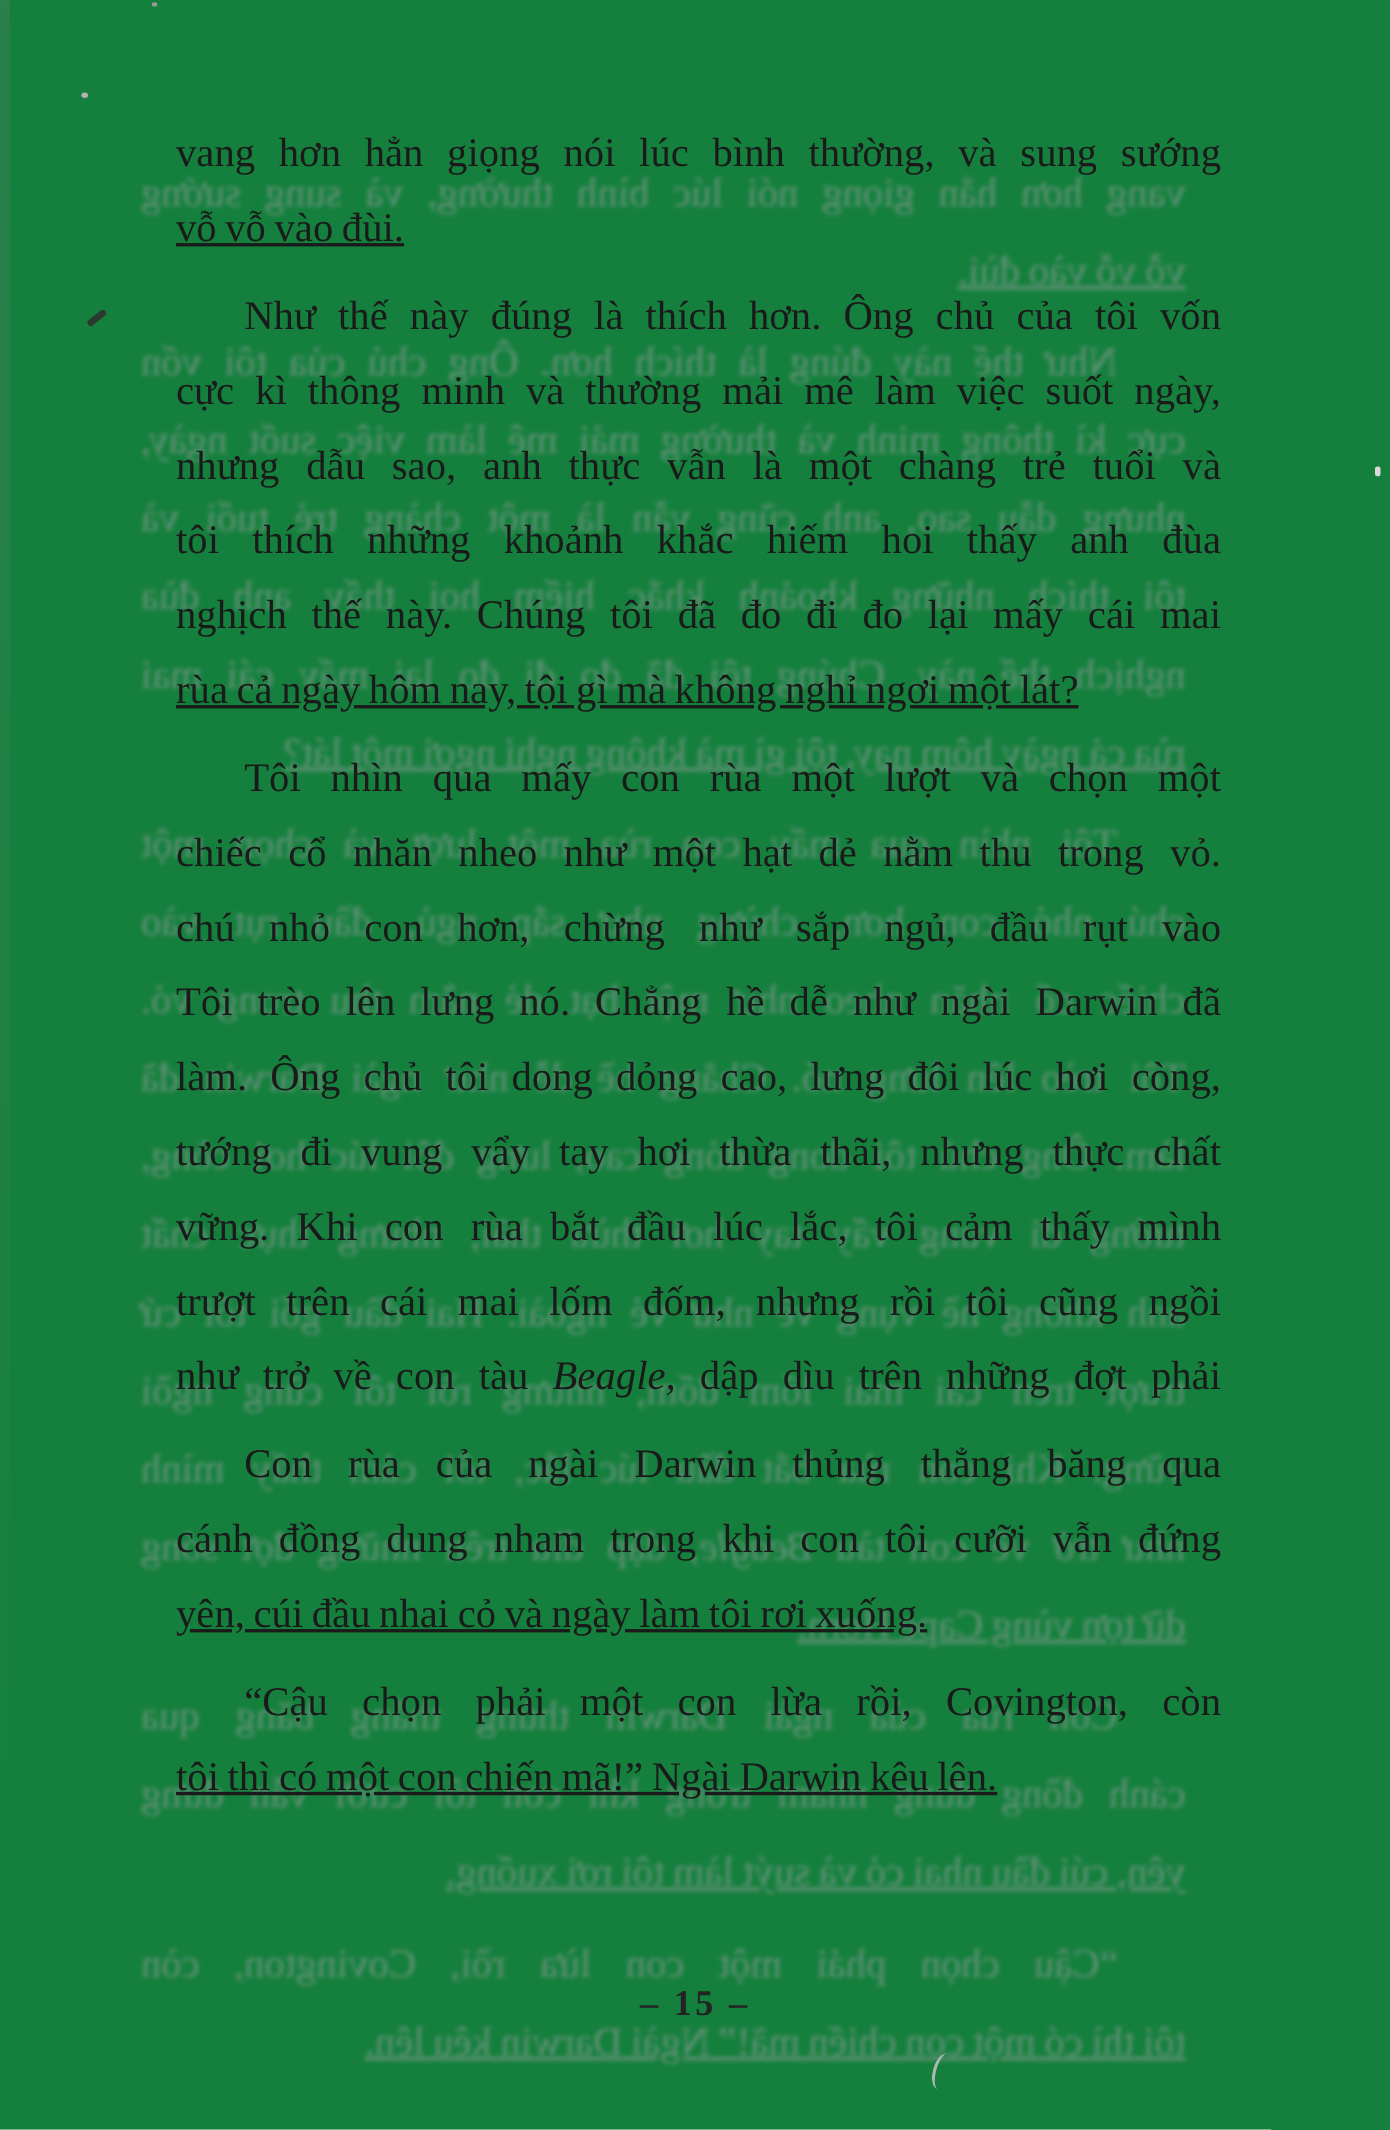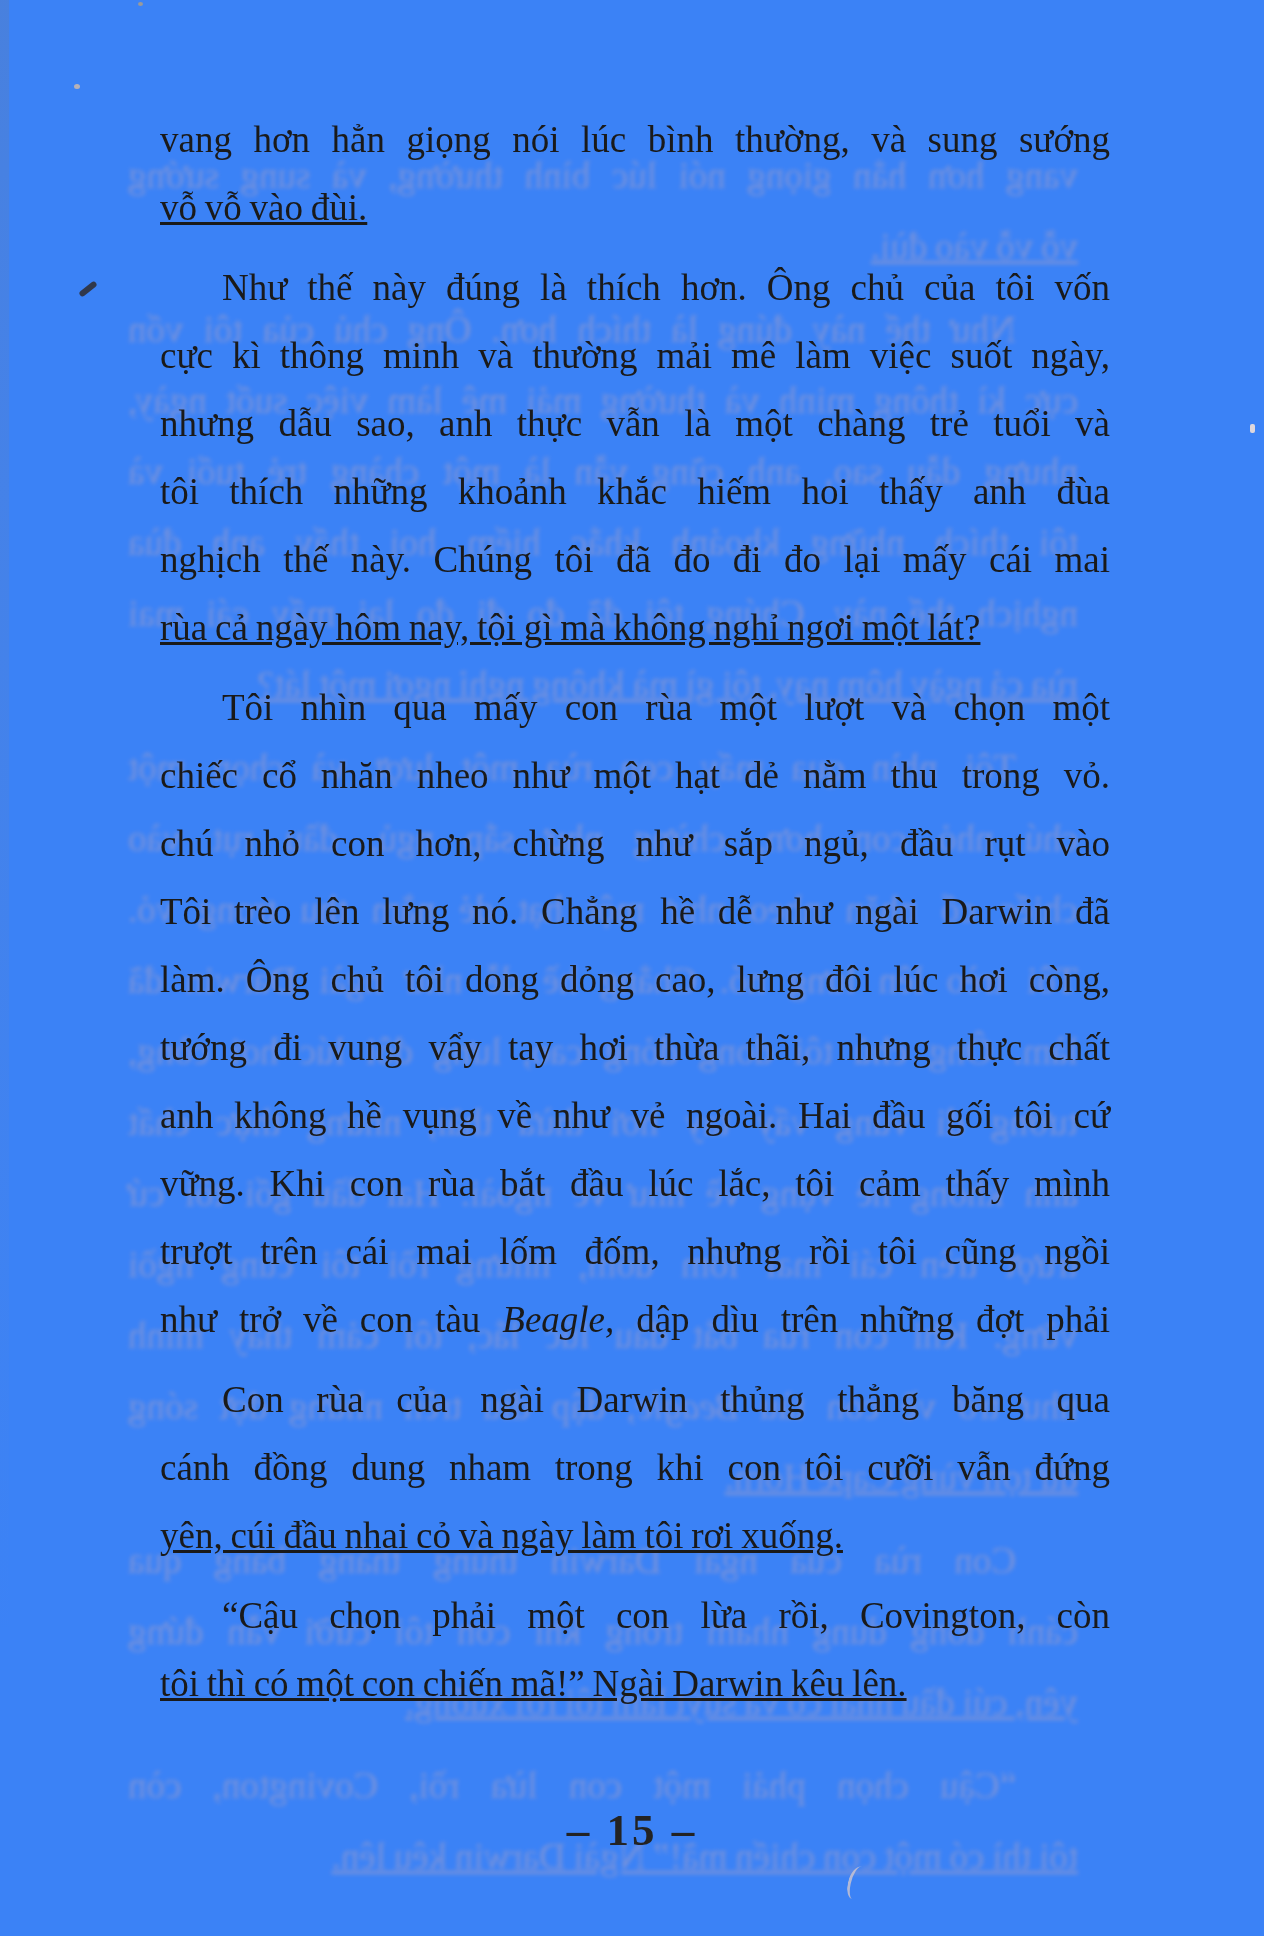--- a/index.html
+++ b/index.html
@@ -1,19 +1,19 @@
 <!DOCTYPE html>
 <html><head>
 <meta charset="utf-8">
 <style>
   html,body{margin:0;padding:0;}
   .page{
     position:relative;
     width:1264px;height:1936px;
-    background:#3b82f6;
+    background:#15803d;
     overflow:hidden;
     font-family:"Liberation Serif","DejaVu Serif",serif;
   }
   
   .textblock{
     position:absolute;left:160px;top:106px;width:950px;
     color:#1a1a1a;
     font-size:37px;line-height:68px;
     word-spacing:-0.04em;
     z-index:2;
@@ -33,21 +33,21 @@
     filter:blur(2.1px);
     opacity:.48;
     word-spacing:-0.04em;
     z-index:1;
     pointer-events:none;
   }
   
   .pagenum{
     position:absolute;left:0;top:1804px;width:100%;
     text-align:center;
-    font-size:45px;font-weight:bold;color:#232323;
+    font-size:33px;font-weight:bold;color:#232323;
     letter-spacing:3px;
     z-index:2;
     font-family:Liberation Serif, serif;
   }
   
   .edge-strip{
     position:absolute;left:0;top:0;width:9px;height:1936px;z-index:3;
     background:linear-gradient(to bottom,
       rgba(125,122,125,.20) 0%,
       rgba(135,128,135,.14) 18%,
@@ -126,21 +126,20 @@
         <div class="line">nghịch thế này. Chúng tôi đã đo đi đo lại mấy cái mai</div>
         <div class="line plast">rùa cả ngày hôm nay, tội gì mà không nghỉ ngơi một lát?</div>
       </div>
       <div class="para">
         <div class="line ind">Tôi nhìn qua mấy con rùa một lượt và chọn một</div>
         <div class="line">chiếc cổ nhăn nheo như một hạt dẻ nằm thu trong vỏ.</div>
         <div class="line">chú nhỏ con hơn, chừng như sắp ngủ, đầu rụt vào</div>
         <div class="line">Tôi trèo lên lưng nó. Chẳng hề dễ như ngài Darwin đã</div>
         <div class="line">làm. Ông chủ tôi dong dỏng cao, lưng đôi lúc hơi còng,</div>
         <div class="line">tướng đi vung vẩy tay hơi thừa thãi, nhưng thực chất</div>
-        <div class="line">anh không hề vụng về như vẻ ngoài. Hai đầu gối tôi cứ</div>
         <div class="line">vững. Khi con rùa bắt đầu lúc lắc, tôi cảm thấy mình</div>
         <div class="line">trượt trên cái mai lốm đốm, nhưng rồi tôi cũng ngồi</div>
         <div class="line"><span>như trở về con tàu </span><span class="it">Beagle,</span><span> dập dìu trên những đợt phải</span></div>
       </div>
       <div class="para">
         <div class="line ind">Con rùa của ngài Darwin thủng thẳng băng qua</div>
         <div class="line">cánh đồng dung nham trong khi con tôi cưỡi vẫn đứng</div>
         <div class="line plast">yên, cúi đầu nhai cỏ và ngày làm tôi rơi xuống.</div>
       </div>
       <div class="para">

